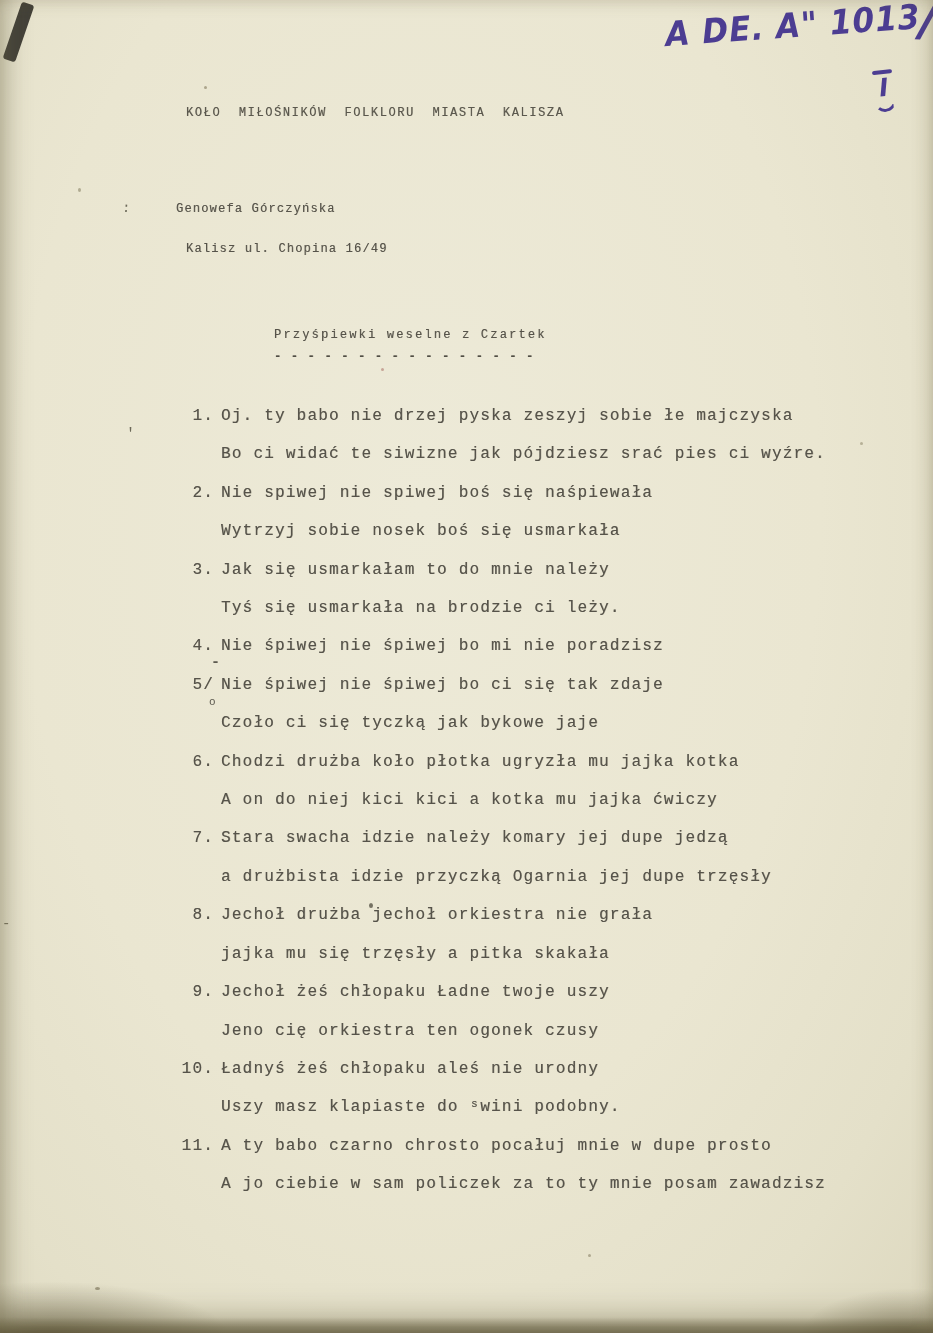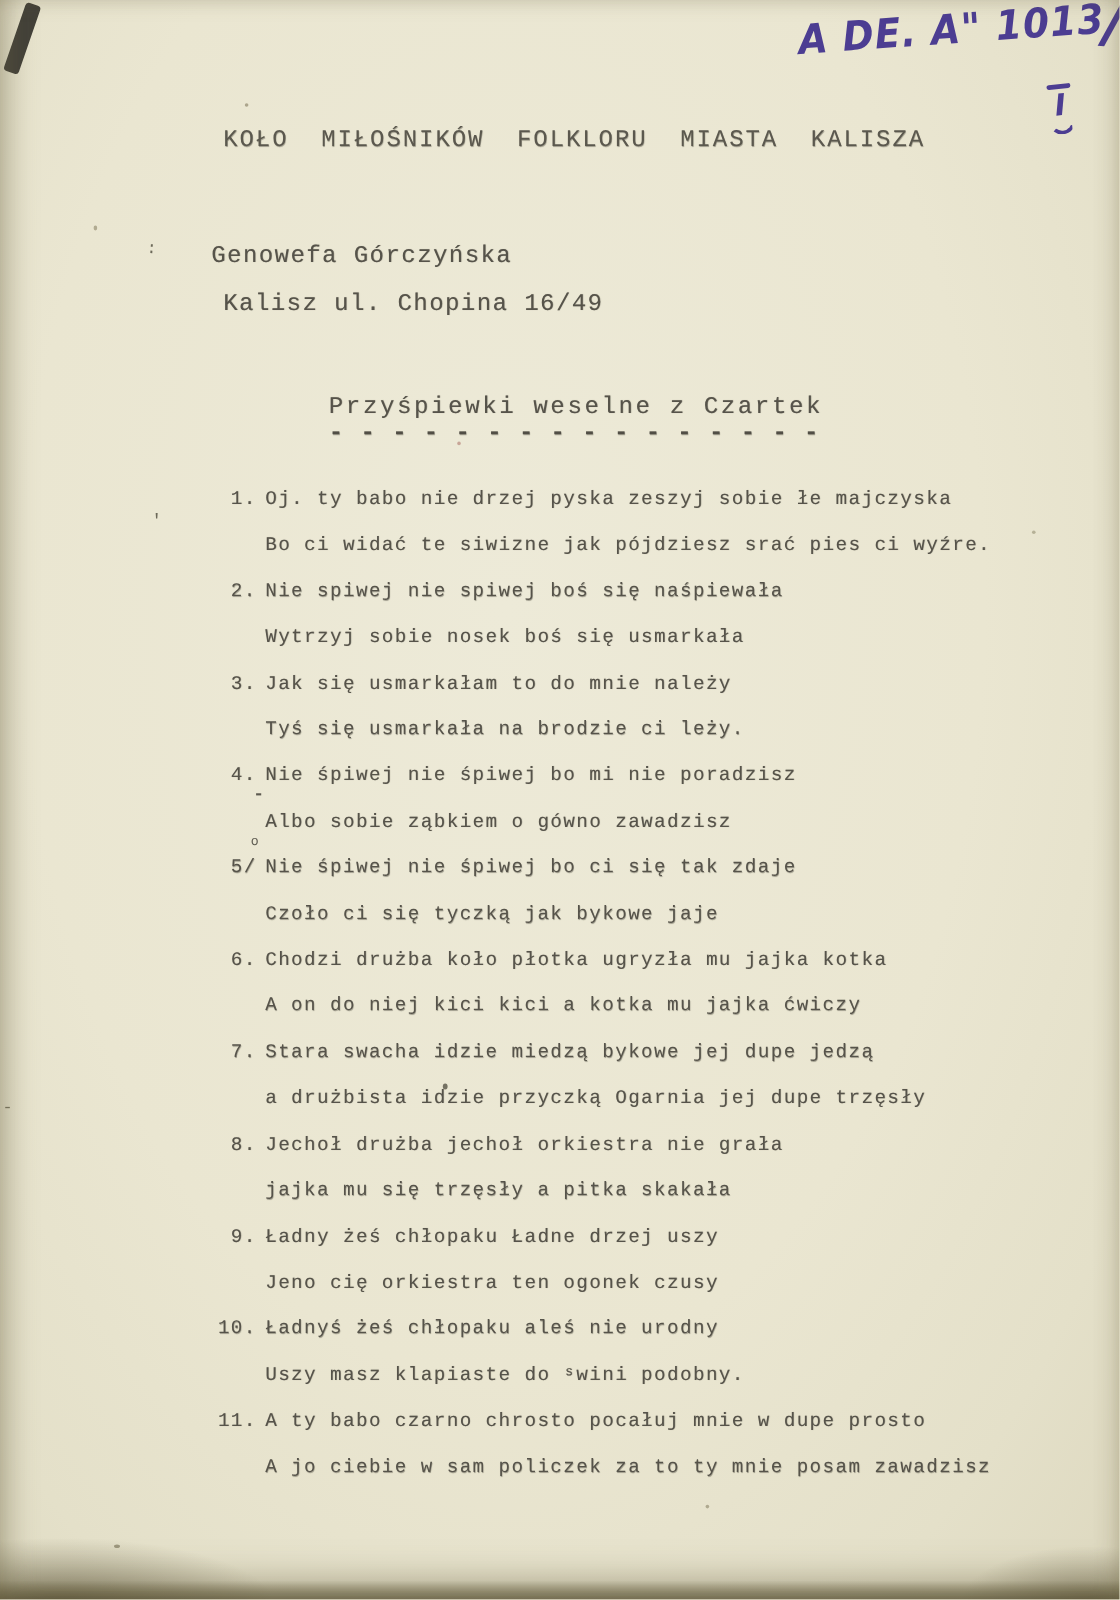--- a/index.html
+++ b/index.html
@@ -42,21 +42,21 @@
   .corner-mark {
     position: absolute; left: 12px; top: 2px; width: 13px; height: 60px;
     background: #26251f; border-radius: 3px;
     transform: rotate(19deg);
     opacity: .85;
   }
   
   .typed {
     position: absolute;
     color: #56534a;
-    font-size: 20px;
+    font-size: 12px;
     letter-spacing: 1.2px;
     white-space: pre;
     text-shadow: 0.4px 0.4px 0.6px rgba(72,68,58,.45);
   }
   .org-header { left: 186px; top: 106px; letter-spacing: 1.6px; color: #5b584e; }
   .author-name { left: 176px; top: 202px; }
   .author-address { left: 176px; top: 242px; margin-left: 10px; }
   .doc-title { left: 274px; top: 328px; letter-spacing: 2.2px; font-family: Liberation Mono, monospace; }
   .title-underline { left: 274px; top: 350px; letter-spacing: 1.2px; font-weight: bold; color: #514e45; }
 
@@ -158,50 +158,49 @@
 
       <div class="verse">
         <span class="vnum">3.</span>
         <span class="vl1">Jak się usmarkałam to do mnie należy</span>
         <span class="vl2">Tyś się usmarkała na brodzie ci leży.</span>
       </div>
 
       <div class="verse">
         <span class="vnum">4.</span>
         <span class="vl1">Nie śpiwej nie śpiwej bo mi nie poradzisz</span>
-        <span class="vl2">Albo sobie ząbkiem o gówno zawadzisz</span>
       </div>
 
       <div class="verse">
         <span class="vnum">5/</span>
         <span class="vl1">Nie śpiwej nie śpiwej bo ci się tak zdaje</span>
         <span class="vl2">Czoło ci się tyczką jak bykowe jaje</span>
       </div>
 
       <div class="verse">
         <span class="vnum">6.</span>
         <span class="vl1">Chodzi drużba koło płotka ugryzła mu jajka kotka</span>
         <span class="vl2">A on do niej kici kici a kotka mu jajka ćwiczy</span>
       </div>
 
       <div class="verse">
         <span class="vnum">7.</span>
-        <span class="vl1">Stara swacha idzie miedzą bykowe jej dupe jedzą</span>
+        <span class="vl1">Stara swacha idzie należy komary jej dupe jedzą</span>
         <span class="vl2">a drużbista idzie przyczką Ogarnia jej dupe trzęsły</span>
       </div>
 
       <div class="verse">
         <span class="vnum">8.</span>
         <span class="vl1">Jechoł drużba jechoł orkiestra nie grała</span>
         <span class="vl2">jajka mu się trzęsły a pitka skakała</span>
       </div>
 
       <div class="verse">
         <span class="vnum">9.</span>
-        <span class="vl1">Ładny żeś chłopaku Ładne drzej uszy</span>
+        <span class="vl1">Jechoł żeś chłopaku Ładne twoje uszy</span>
         <span class="vl2">Jeno cię orkiestra ten ogonek czusy</span>
       </div>
 
       <div class="verse">
         <span class="vnum">10.</span>
         <span class="vl1">Ładnyś żeś chłopaku aleś nie urodny</span>
         <span class="vl2">Uszy masz klapiaste do ˢwini podobny.</span>
       </div>
 
       <div class="verse">

